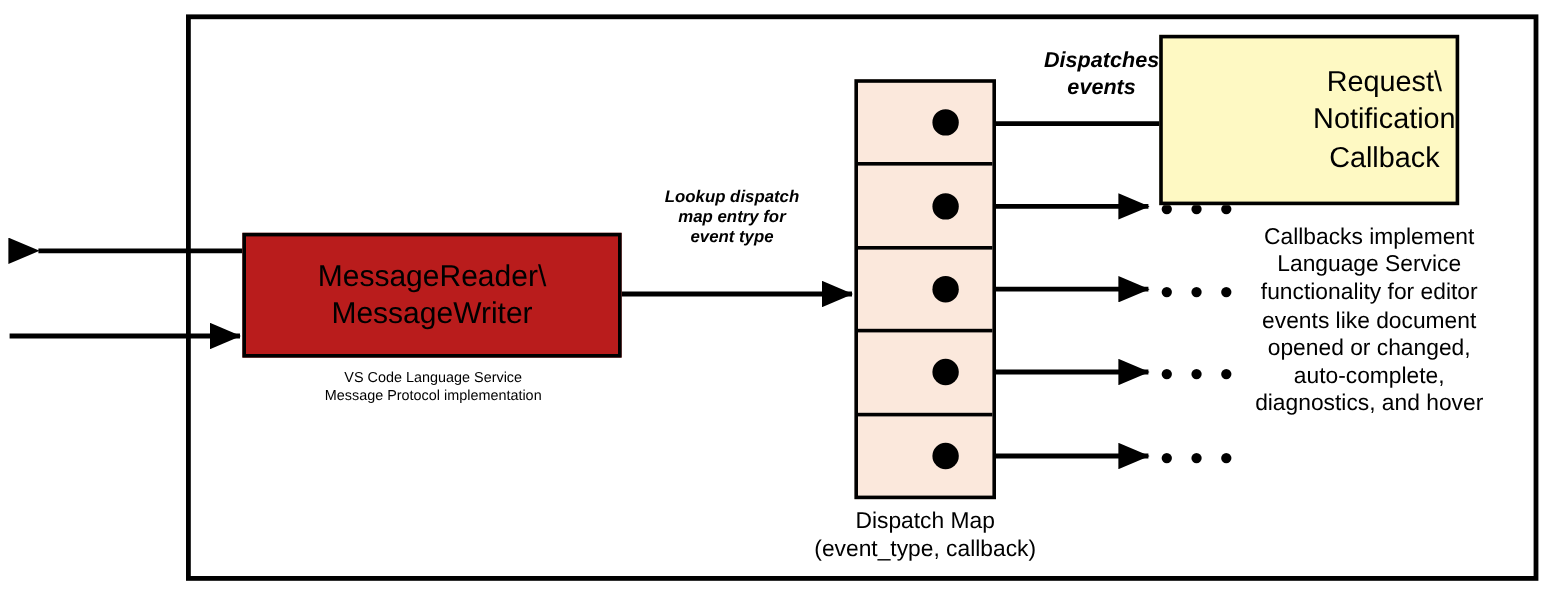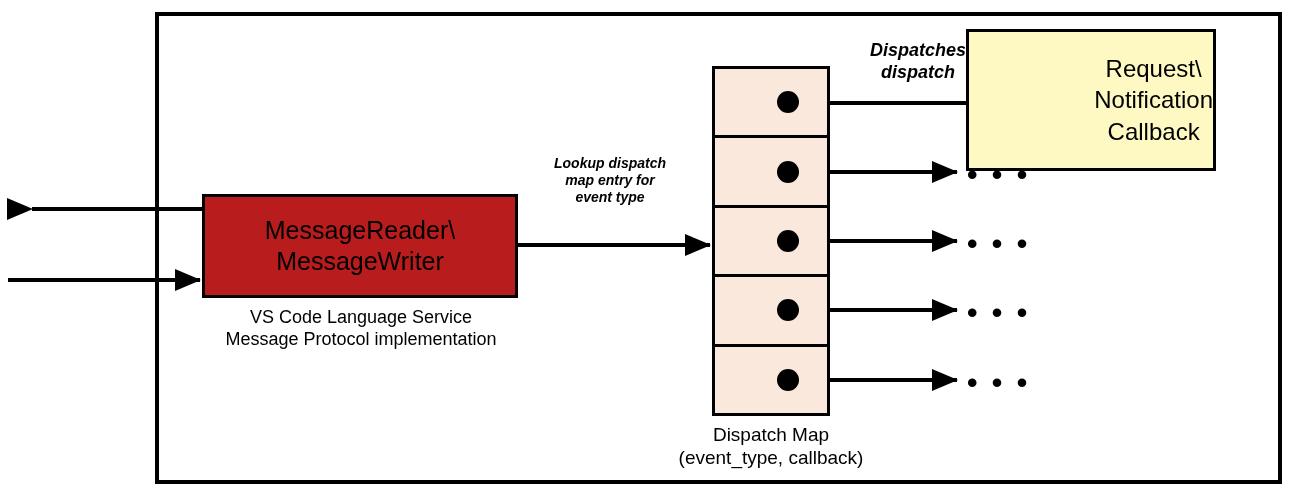--- a/index.html
+++ b/index.html
@@ -73,21 +73,21 @@
   #reader-box .label {
     font-size: 25px;
     line-height: 1.25;
     text-align: center;
     white-space: pre-line;
   }
   #reader-caption {
     left: 186px;
     top: 307px;
     width: 350px;
-    font-size: 18px;
+    font-size: 12px;
   }
 
   
   #jsonrpc-label {
     left: 12px;
     top: 222px;
     width: 150px;
     font-size: 17px;
     font-style: italic;
     font-weight: bold;
@@ -243,21 +243,21 @@
 MessageWriter</span>
   </div>
   <div class="txt" id="reader-caption">VS Code Language Service
 Message Protocol implementation</div>
 
   <div class="txt" id="lookup-label">Lookup dispatch
 map entry for
 event type</div>
 
   <div class="txt" id="dispatch-label">Dispatches
-dispatch</div>
+events</div>
 
   <div id="dispatch-map">
     <div class="cell">
       <span class="dot"></span>
     </div>
     <div class="cell">
       <span class="dot"></span>
     </div>
     <div class="cell">
       <span class="dot"></span>
@@ -275,14 +275,21 @@
   <div class="dots" style="left:967px; top:160px;">• • •</div>
   <div class="dots" style="left:967px; top:229px;">• • •</div>
   <div class="dots" style="left:967px; top:298px;">• • •</div>
   <div class="dots" style="left:967px; top:368px;">• • •</div>
 
   <div id="callback-box">
     <span class="label">Request\
 Notification
 Callback</span>
   </div>
+  <div class="txt" id="callback-caption">Callbacks implement
+Language Service
+functionality for editor
+events like document
+opened or changed,
+auto-complete,
+diagnostics, and hover</div>
 
 </div>
 
 </body></html>

